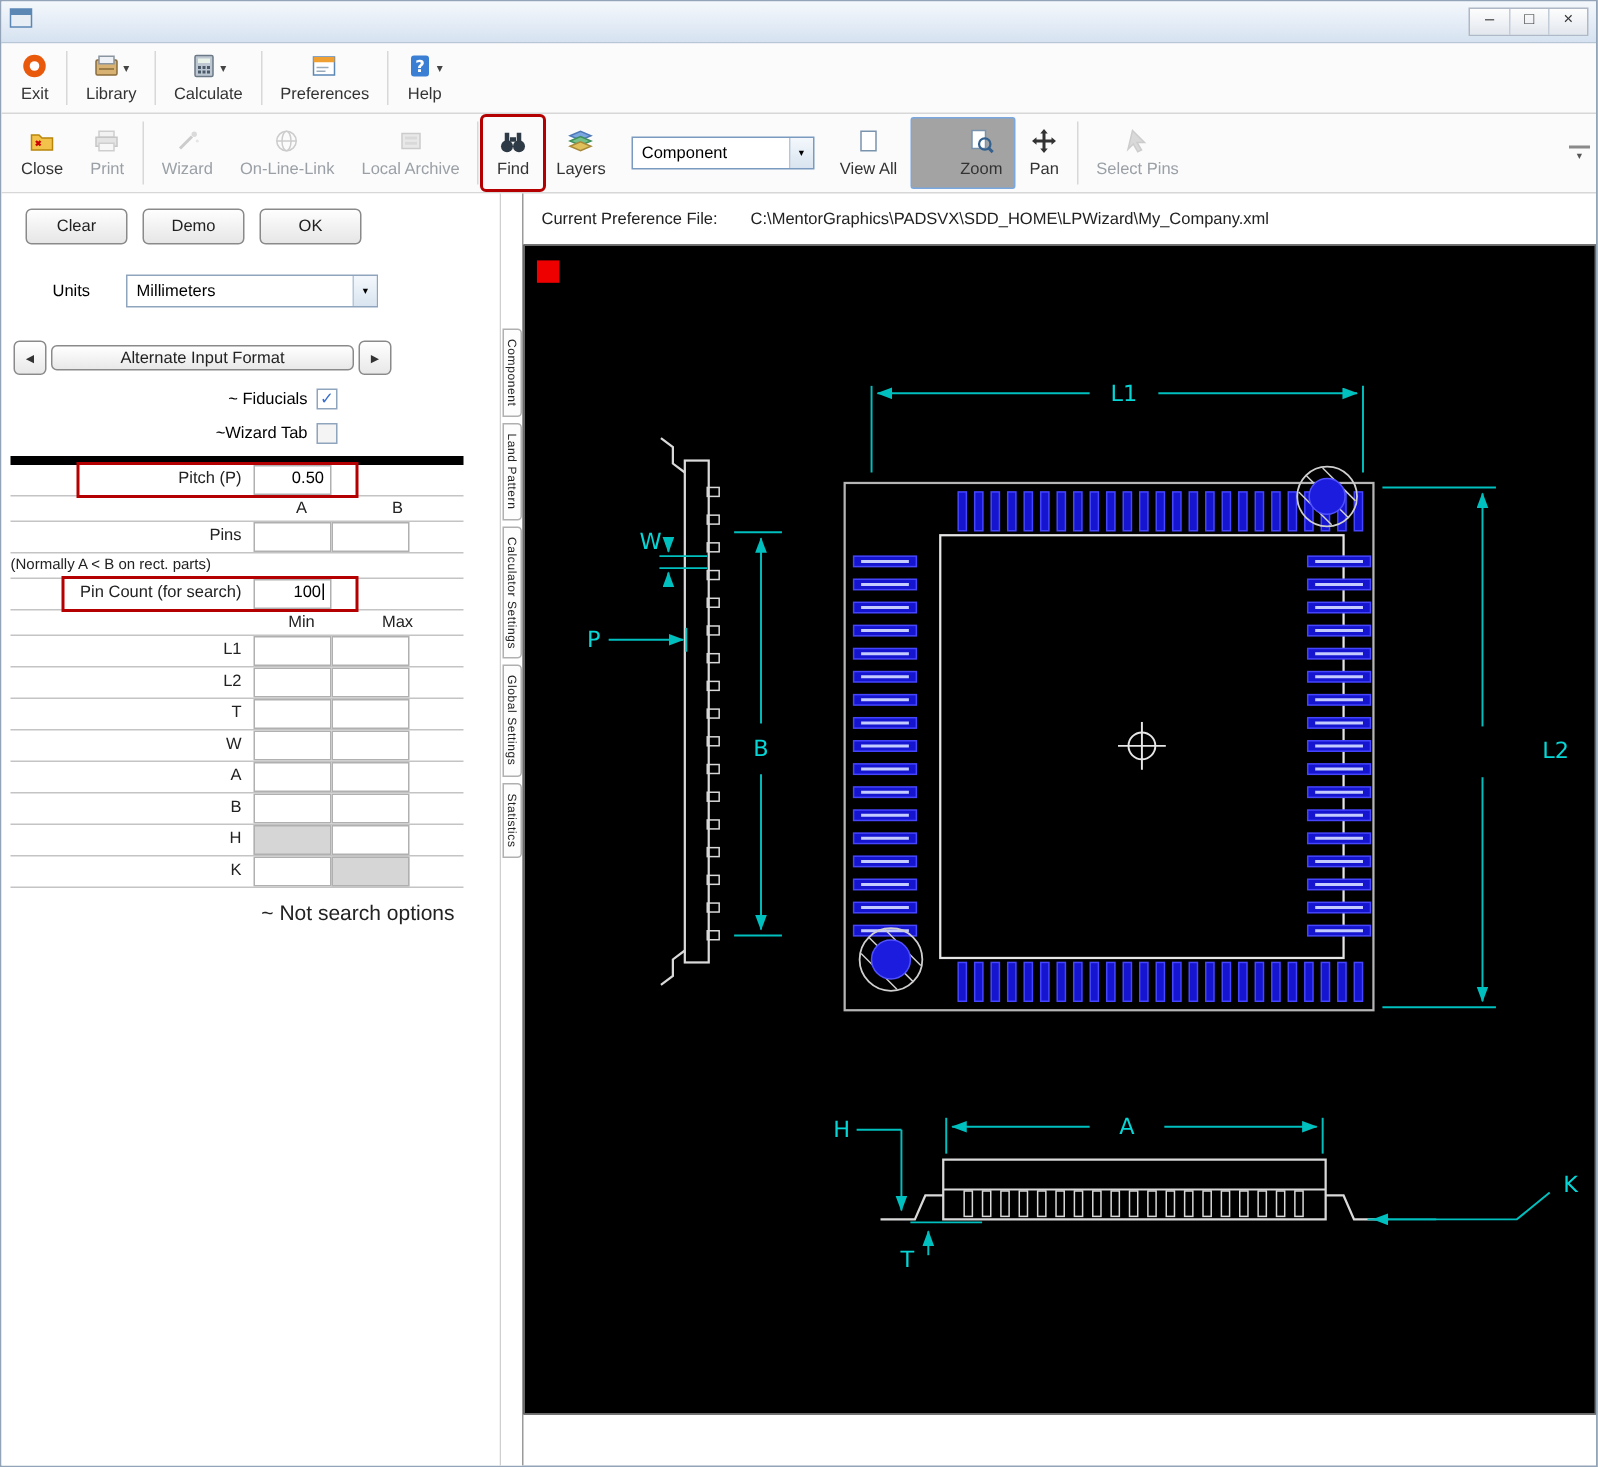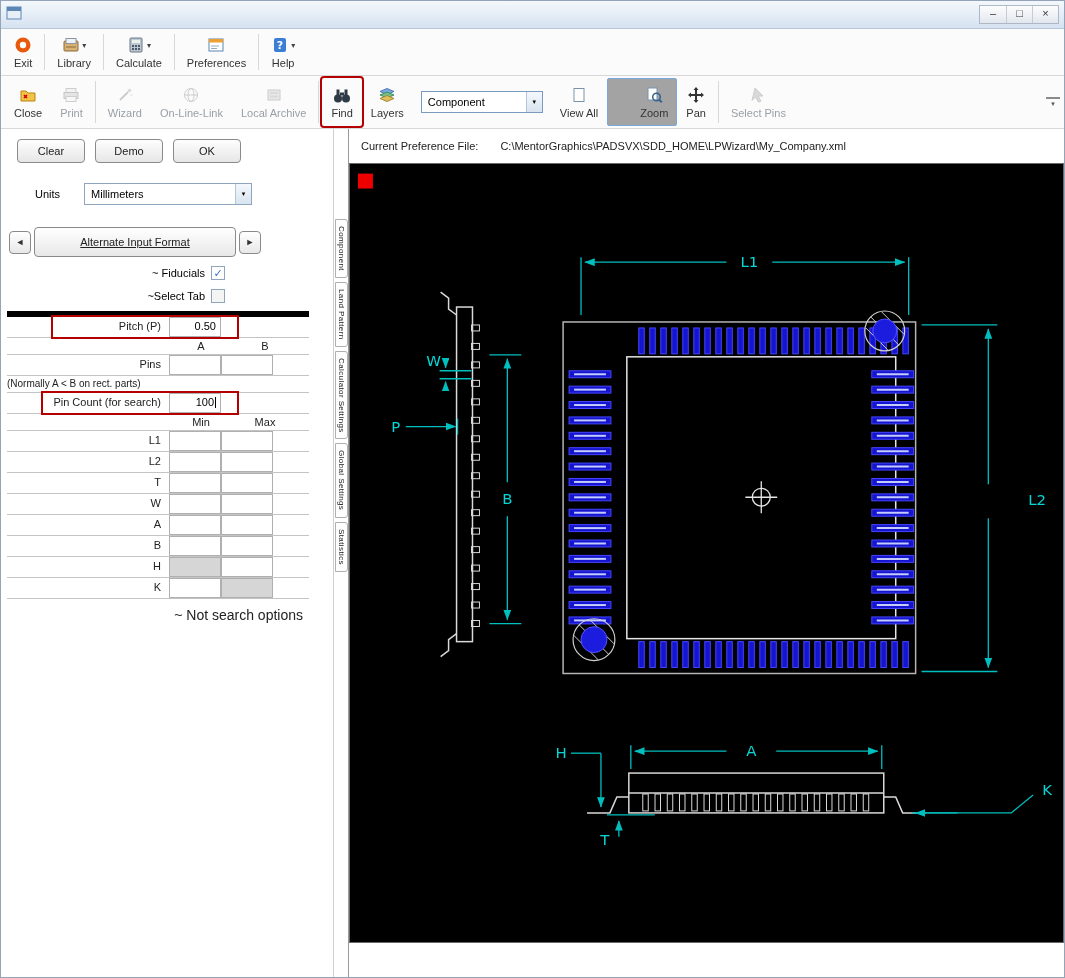--- a/index.html
+++ b/index.html
@@ -42,21 +42,21 @@
 
   
   .btn-row { display:flex; gap:10px; margin:4px 0 0 16px; }
   .pbtn { width:68px; height:24px; font-size:11px; color:#222; background:linear-gradient(#fefefe,#e6e6e6); border:1px solid #8a8a8a; border-radius:4px; display:flex; align-items:center; justify-content:center; }
   .units-row { display:flex; align-items:center; margin:20px 0 0 34px; font-size:11px; gap:24px; }
   .select { display:flex; align-items:center; width:168px; height:22px; border:1px solid #8fa5bd; background:#fff; }
   .select .val { flex:1; padding-left:6px; font-size:11px; }
   .select .btn { width:16px; height:100%; background:linear-gradient(#f4f8fc,#d8e4f0); border-left:1px solid #b5c6da; font-size:7px; display:flex; align-items:center; justify-content:center; }
   .alt-row { display:flex; align-items:center; margin:22px 0 0 8px; gap:3px; }
   .alt-arrow { width:22px; height:23px; border:1px solid #8a8a8a; border-radius:4px; background:linear-gradient(#fff,#e8e8e8); font-size:9px; display:flex; align-items:center; justify-content:center; color:#333; }
-  .alt-main { width:202px; height:30px; border:1px solid #8a8a8a; border-radius:4px; background:linear-gradient(#fff,#e8e8e8); font-size:11px; display:flex; align-items:center; justify-content:center; color:#222;text-decoration:underline; }
+  .alt-main { width:202px; height:17px; border:1px solid #8a8a8a; border-radius:4px; background:linear-gradient(#fff,#e8e8e8); font-size:11px; display:flex; align-items:center; justify-content:center; color:#222; }
   .chk-row { display:flex; align-items:center; justify-content:flex-end; width:224px; margin-top:9px; font-size:11px; gap:6px; }
   .chk { width:14px; height:14px; border:1px solid #8fa5bd; background:#fff; font-size:11px; line-height:12px; text-align:center; color:#3a6ecc; }
   .chk.empty { color:transparent; background:#f4f4f4; }
 
   
   .ptable { margin:8px 0 0 6px; width:302px; font-size:11px; border-top:6px solid #000000; }
   .trow { display:flex; align-items:stretch; border-bottom:1px solid #c4c4c4; position:relative; height:21px; }
   .trow.short { height:17px; }
   .tlabel { width:162px; text-align:right; padding:3px 8px 0 0; color:#222; }
   .tcell { width:52px; border:1px solid #b0b0b0; background:#fff; text-align:right; padding:2px 4px 0 16px; }
@@ -295,21 +295,21 @@
         <div class="alt-arrow">◄</div>
         <div class="alt-main">Alternate Input Format</div>
         <div class="alt-arrow">►</div>
       </div>
 
       <div class="chk-row">
         <span>~ Fiducials</span>
         <span class="chk">✓</span>
       </div>
       <div class="chk-row">
-        <span>~Select Tab</span>
+        <span>~Wizard Tab</span>
         <span class="chk empty"></span>
       </div>
 
       <div class="ptable">
         <div class="trow">
           <div class="tlabel">Pitch (P)</div>
           <div class="tcell">0.50</div>
           <div class="tcell blank"></div>
           <div class="annot" style="left:44px; top:-2px; width:188px; height:24px;"></div>
         </div>

